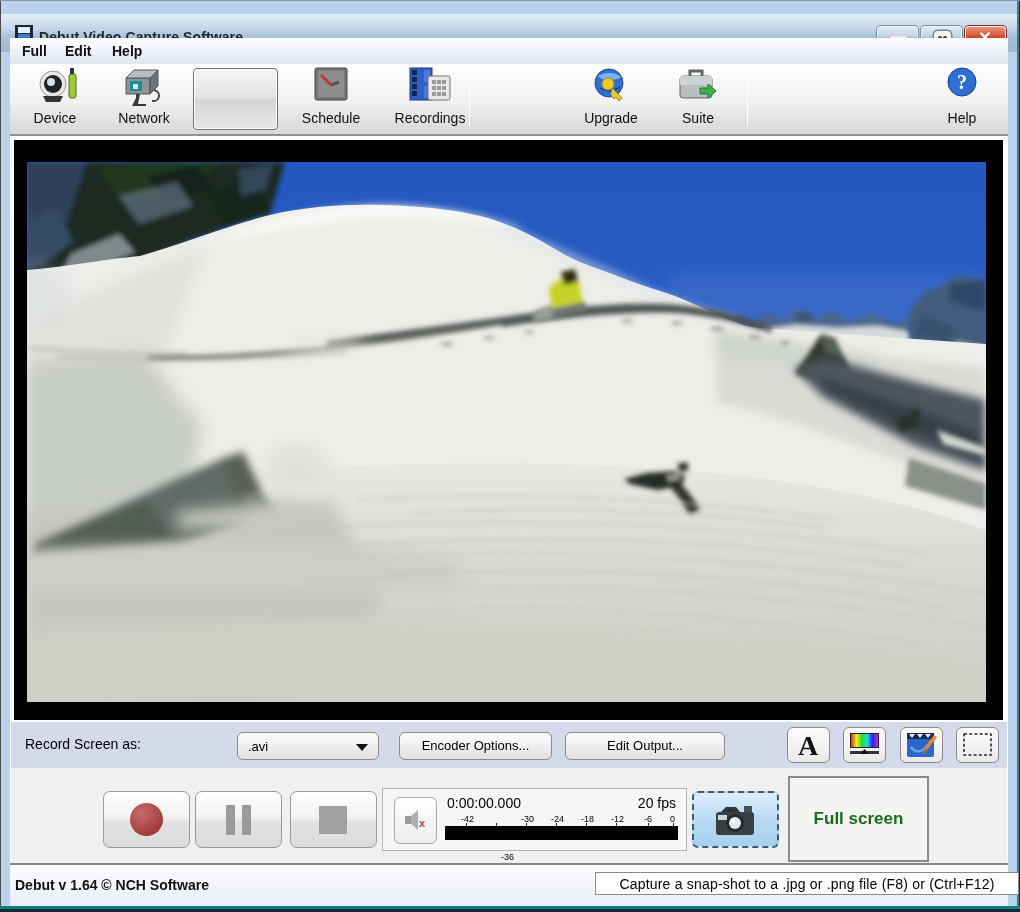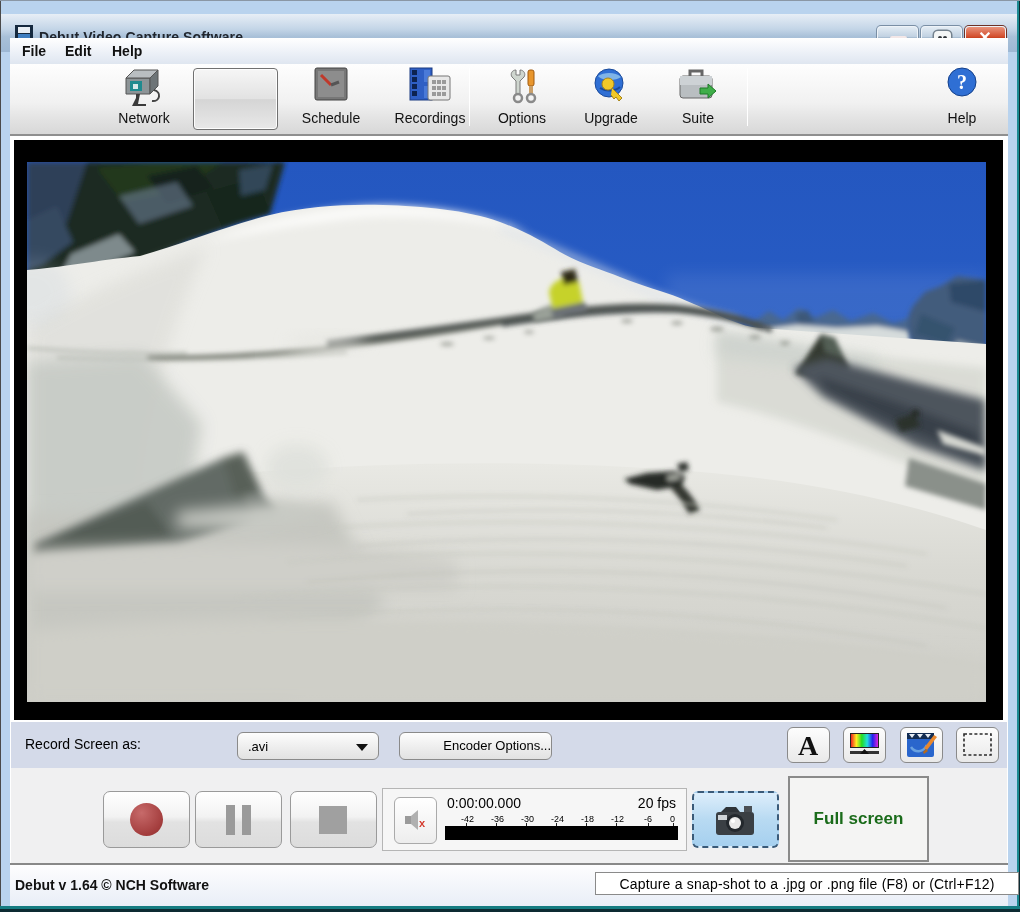--- a/index.html
+++ b/index.html
@@ -98,27 +98,40 @@
       <div class="abs" style="left:21px;top:9px;width:4px;height:4px;background:#2e3338;border-radius:2px;"></div>
     </div>
     <div class="winbtn" id="closebtn" style="left:964px;">
       <svg width="39" height="21">
         <text x="19" y="16" text-anchor="middle" font-size="16" font-weight="bold" fill="#fff" font-family="Liberation Sans">✕</text>
       </svg>
     </div>
   </div>
 
   <div id="menubar" class="abs">
-    <div class="menuitem" style="left:12px;">File</div>
+    <div class="menuitem" style="left:12px;">Full</div>
     <div class="menuitem" style="left:55px;">Edit</div>
     <div class="menuitem" style="left:102px;">Help</div>
   </div>
 
   <div id="toolbar" class="abs">
     <div id="screenbtn" class="abs"></div>
+    <div class="tbtn" style="left:5px;">
+      <svg width="80" height="42">
+        <g transform="translate(24,2)">
+        <circle cx="14" cy="16" r="13" fill="#e8e8e8" stroke="#999"></circle>
+        <circle cx="14" cy="16" r="9" fill="#222"></circle>
+        <circle cx="12" cy="14" r="4" fill="#cfe0ee"></circle>
+        <path d="M4 28 L24 28 L21 34 L7 34 Z" fill="#333"></path>
+        <rect x="30" y="6" width="7" height="24" rx="2" fill="#9acd32" stroke="#556b2f"></rect>
+        <rect x="31" y="0" width="4" height="6" fill="#333"></rect>
+      </g>
+      </svg>
+      <div class="lbl">Device</div>
+    </div>
     <div class="tbtn" style="left:94px;">
       <svg width="80" height="42">
         <g transform="translate(20,2)">
         <path d="M2 10 L26 10 L26 26 L2 26 Z" fill="#8d9497" stroke="#555"></path>
         <path d="M2 10 L10 2 L34 2 L26 10 Z" fill="#b9bec1" stroke="#555"></path>
         <path d="M26 10 L34 2 L34 18 L26 26 Z" fill="#6d7477" stroke="#555"></path>
         <rect x="6" y="13" width="12" height="10" fill="#1f8a8f"></rect>
         <rect x="9" y="16" width="5" height="5" fill="#d8e8ea"></rect>
         <path d="M30 22 C38 24 36 34 28 33" fill="none" stroke="#444" stroke-width="2"></path>
         <path d="M12 26 L16 26 L14 36 L22 36 L22 38 L8 38 L12 30 Z" fill="#3a3a3a"></path>
@@ -157,32 +170,20 @@
             <rect x="32" y="18" width="4" height="4"></rect>
           <rect x="22" y="24" width="4" height="4"></rect>
             <rect x="27" y="24" width="4" height="4"></rect>
             <rect x="32" y="24" width="4" height="4"></rect>
         </g>
       </g>
       </svg>
       <div class="lbl">Recordings</div>
     </div>
     <div class="tsep" style="left:459px;"></div>
-    <div class="tbtn" style="left:472px;">
-      <svg width="80" height="42">
-        <g transform="translate(26,2)">
-        <path d="M8 2 C4 2 2 6 4 9 L8 13 L8 26 L12 26 L12 13 L16 9 C18 6 16 2 12 2 L12 7 L8 7 Z" fill="#cfd6cf" stroke="#7a7a7a"></path>
-        <circle cx="10" cy="30" r="4" fill="none" stroke="#8a8a8a" stroke-width="2.5"></circle>
-        <rect x="20" y="2" width="6" height="16" rx="2" fill="#e8962d" stroke="#a05a10"></rect>
-        <rect x="21" y="18" width="4" height="8" fill="#caa06a"></rect>
-        <circle cx="23" cy="30" r="4" fill="none" stroke="#8a8a8a" stroke-width="2.5"></circle>
-      </g>
-      </svg>
-      <div class="lbl">Options</div>
-    </div>
     <div class="tbtn" style="left:561px;">
       <svg width="80" height="42">
         <g transform="translate(23,2)">
         <circle cx="15" cy="15" r="14" fill="#2f6fd4" stroke="#1a4a9a"></circle>
         <path d="M4 8 C10 4 22 4 27 9 C22 13 8 13 4 8 Z" fill="#7fb4e8"></path>
         <path d="M6 20 C12 24 22 23 26 19" fill="none" stroke="#1a4a9a" stroke-width="2"></path>
         <circle cx="14" cy="16" r="6" fill="#f0c829" stroke="#a8851a"></circle>
         <path d="M18 20 L28 30 L25 33 L22 29 L20 31 L17 27" fill="#f0c829" stroke="#a8851a"></path>
       </g>
       </svg>
@@ -357,21 +358,22 @@
       <path d="M0 468 C250 448 600 454 959 498 L959 540 L0 540 Z" fill="#cfcfc8" filter="url(#soft8)"></path>
     </svg>
   </div>
 
   <div id="row1" class="abs">
     <div id="lbl-record" class="abs">Record Screen as:</div>
     <div id="combo" class="abs">
       <div class="txt">.avi</div>
       <div class="arr"></div>
     </div>
-    <div class="rbtn" style="left:388px;width:153px;text-align:right;">Encoder Options...</div>
+    <div class="rbtn" style="left:388px;width:153px;">Encoder Options...</div>
+    <div class="rbtn" style="left:554px;width:160px;">Edit Output...</div>
     <div class="ibtn" style="left:776px;">
       <svg width="41" height="34">
         <text x="20" y="27" text-anchor="middle" font-size="28" font-weight="bold" fill="#111" font-family="Liberation Serif">A</text>
       </svg>
     </div>
     <div class="ibtn" style="left:832px;">
       <svg width="41" height="34">
         <g transform="translate(6,5)">
         <rect x="0" y="0" width="29" height="15" fill="#222"></rect>
         <rect x="1" y="1" width="27" height="13" fill="url(#rb)"></rect>
@@ -428,21 +430,21 @@
           <rect x="0" y="4" width="6" height="8" fill="#9a9a9a"></rect>
           <path d="M6 4 L13 -2 L13 18 L6 12 Z" fill="#b0b0b0"></path>
           <text x="14" y="15" font-size="11" fill="#d43b2f" font-family="Liberation Sans" font-weight="bold">x</text>
         </g>
         </svg>
       </div>
       <div id="timetxt" class="abs">0:00:00.000</div>
       <div id="fpstxt" class="abs">20 fps</div>
       <div id="meterscale" class="abs">
         <span style="position:absolute;left:16px;">-42</span>
-        <span style="position:absolute;left:46px;">-36</span>
+        <span style="position:absolute;left:56px;margin-top:38px;">-36</span>
         <span style="position:absolute;left:76px;">-30</span>
         <span style="position:absolute;left:106px;">-24</span>
         <span style="position:absolute;left:136px;">-18</span>
         <span style="position:absolute;left:166px;">-12</span>
         <span style="position:absolute;left:199px;">-6</span>
         <span style="position:absolute;left:225px;">0</span>
         <i style="position:absolute;left:21px;top:9px;width:1px;height:3px;background:#222"></i>
         <i style="position:absolute;left:51px;top:9px;width:1px;height:3px;background:#222"></i>
         <i style="position:absolute;left:81px;top:9px;width:1px;height:3px;background:#222"></i>
         <i style="position:absolute;left:111px;top:9px;width:1px;height:3px;background:#222"></i>

